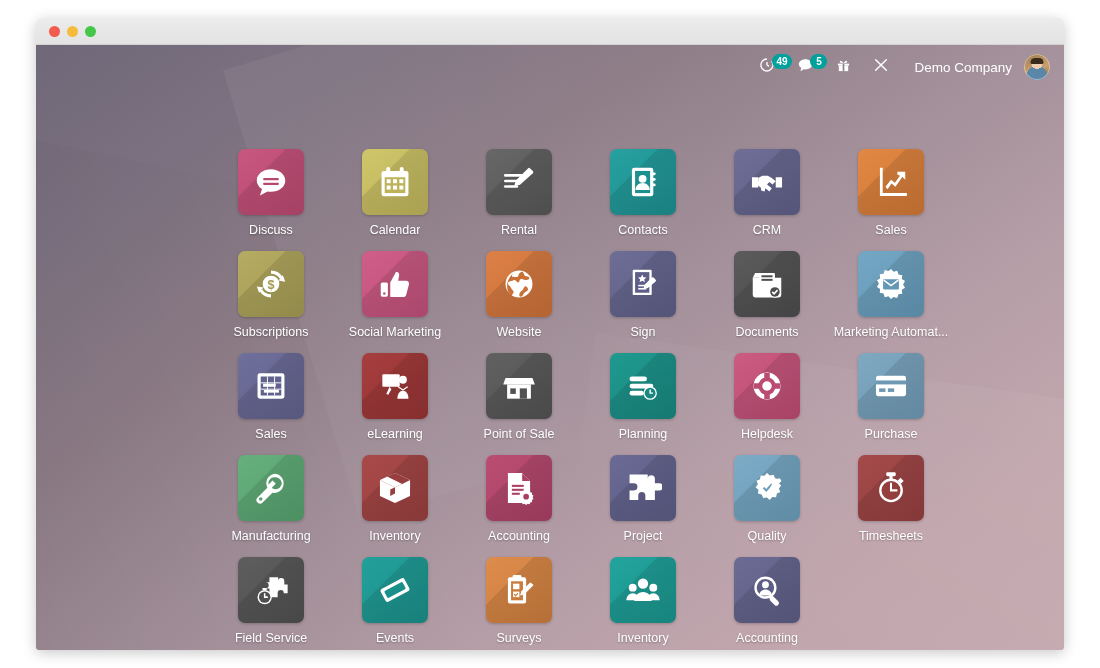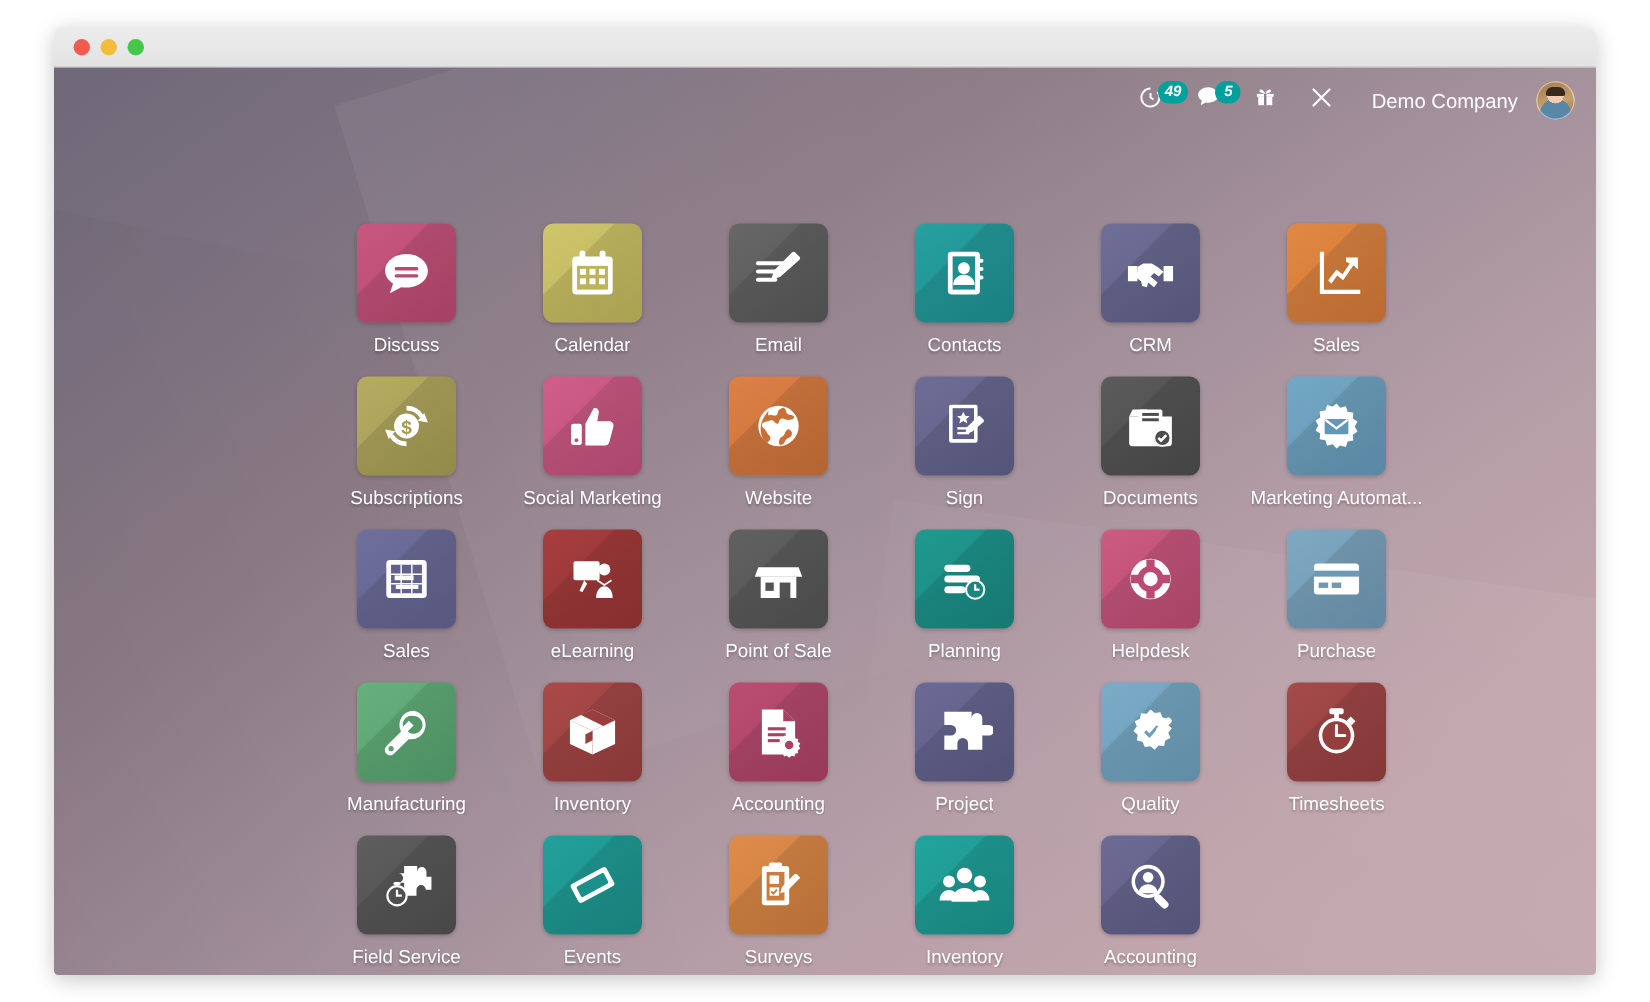--- a/index.html
+++ b/index.html
@@ -73,21 +73,20 @@
     padding-right: 14px;
     gap: 0px;
     z-index: 5;
   }
   .sys-item {
     position: relative;
     display: flex; align-items: center;
     height: 44px;
     padding: 0 11px;
     color: #ffffff;
-    font-style: italic;
   }
   .badge {
     position: absolute;
     top: 9px; left: 24px;
     min-width: 17px; height: 15px;
     padding: 0 4px;
     background: #00a09d;
     color: #fff;
     border-radius: 8px;
     font-size: 10px; font-weight: bold;
@@ -247,21 +246,21 @@
         </div>
         <div class="app">
           <div class="tile" style="background:linear-gradient(145deg,#676767,#575757)">
             <svg width="38" height="38" viewBox="0 0 48 48" fill="#ffffff">
               <rect x="5" y="14" width="26" height="3.4" rx="1.7"></rect>
               <rect x="5" y="21" width="22" height="3.4" rx="1.7"></rect>
               <rect x="5" y="28" width="18" height="3.4" rx="1.7"></rect>
               <path d="M41.5 10.2l-3.4-3.4a2 2 0 00-2.8 0L20 22.1l-2.1 7.4 7.4-2.1 16.2-14.4a2 2 0 000-2.8z"></path>
             </svg>
           </div>
-          <div class="app-label">Email</div>
+          <div class="app-label">Rental</div>
         </div>
         <div class="app">
           <div class="tile" style="background:linear-gradient(145deg,#27a0a0,#1d8f8f)">
             <svg width="38" height="38" viewBox="0 0 48 48" fill="#ffffff">
               <rect x="10" y="6" width="27" height="36" rx="3"></rect>
               <rect x="35" y="12" width="5" height="3.4" rx="1.7"></rect>
               <rect x="35" y="19" width="5" height="3.4" rx="1.7"></rect>
               <rect x="35" y="26" width="5" height="3.4" rx="1.7"></rect>
               <rect x="14" y="10" width="19" height="28" fill="#1d8f8f"></rect>
               <circle cx="23.5" cy="20" r="5" fill="#ffffff"></circle>

